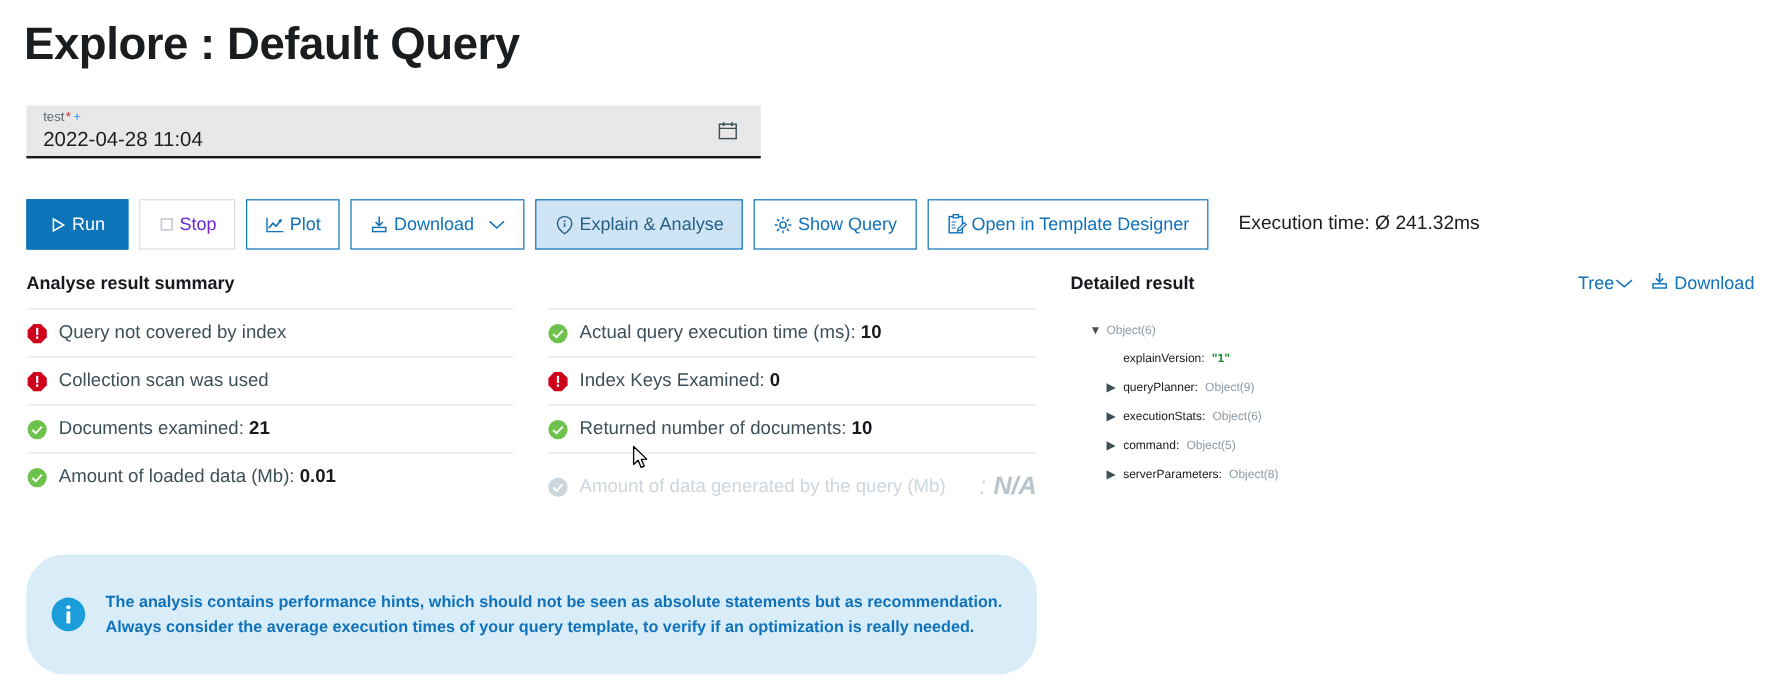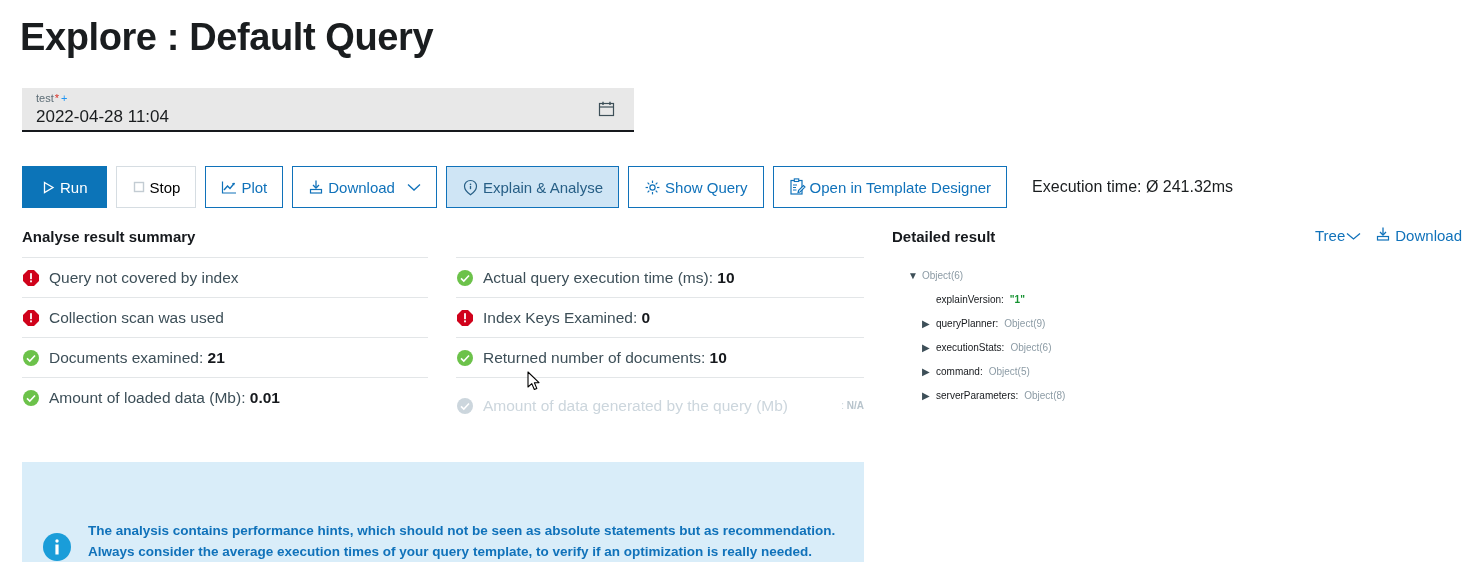--- a/index.html
+++ b/index.html
@@ -94,21 +94,21 @@
   }
   .btn svg { display: block; flex: none; }
   .btn-primary {
     background: #0c74b8;
     border-color: #0c74b8;
     color: #ffffff;
     padding: 0 18px;
   }
   .btn-disabled {
     border-color: #d6dde2;
-    color: #000000;
+    color: #6d28d9;
     cursor: default;
   }
   .btn-active {
     background: #cfe5f5;
     border-color: #1072ba;
     color: #275f86;
   }
   .exec-time {
     margin-left: 16px;
     font-size: 16px;
@@ -146,24 +146,25 @@
   .res-text {
     font-size: 15.5px;
     color: #3d4f58;
     line-height: 21px;
   }
   .res-text b { color: #16191d; font-weight: bold; }
   .res-row.tall { min-height: 56px; align-items: center; }
   .res-row.disabled .res-text { color: #ccd6dd; }
   .res-row.tall .res-text { flex: 1; }
   .res-row.tall .res-na {
-    font-size: 10px;
+    font-size: 21px;
     color: #ccd6dd;
     white-space: nowrap;
     margin-left: 6px;
+    font-style: italic;
   }
   .res-row.tall .res-na b { color: #b8c4cc; font-weight: bold; }
 
   
   .detail-actions {
     position: absolute;
     right: 12px;
     top: 226px;
     display: flex;
     align-items: center;
@@ -202,23 +203,24 @@
 
   
   .info-banner {
     position: absolute;
     left: 22px;
     top: 462px;
     width: 842px;
     height: 100px;
     background: #d9edf9;
     display: flex;
-    align-items: flex-end;
+    align-items: center;
     padding: 0 14px 0 20px;
     box-sizing: border-box;
+    border-radius: 32px;
   }
   .info-ico { flex: none; width: 30px; height: 30px; margin-right: 16px; }
   .info-text {
     font-size: 13.5px;
     font-weight: bold;
     color: #1072ba;
     line-height: 21px;
   }
 
   

